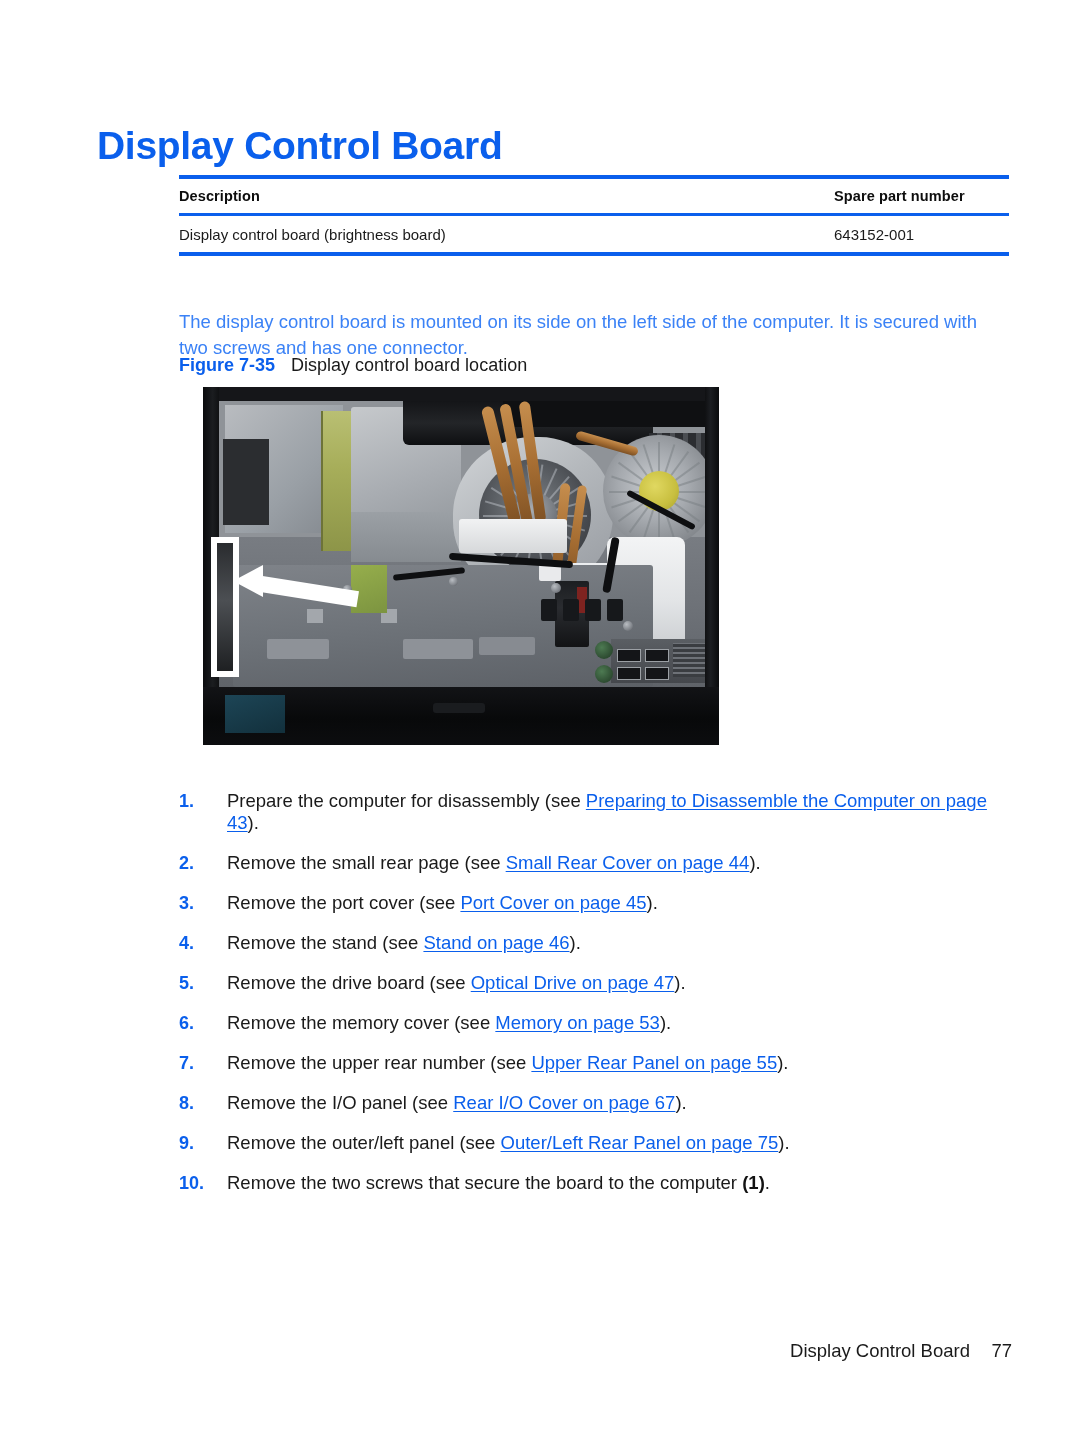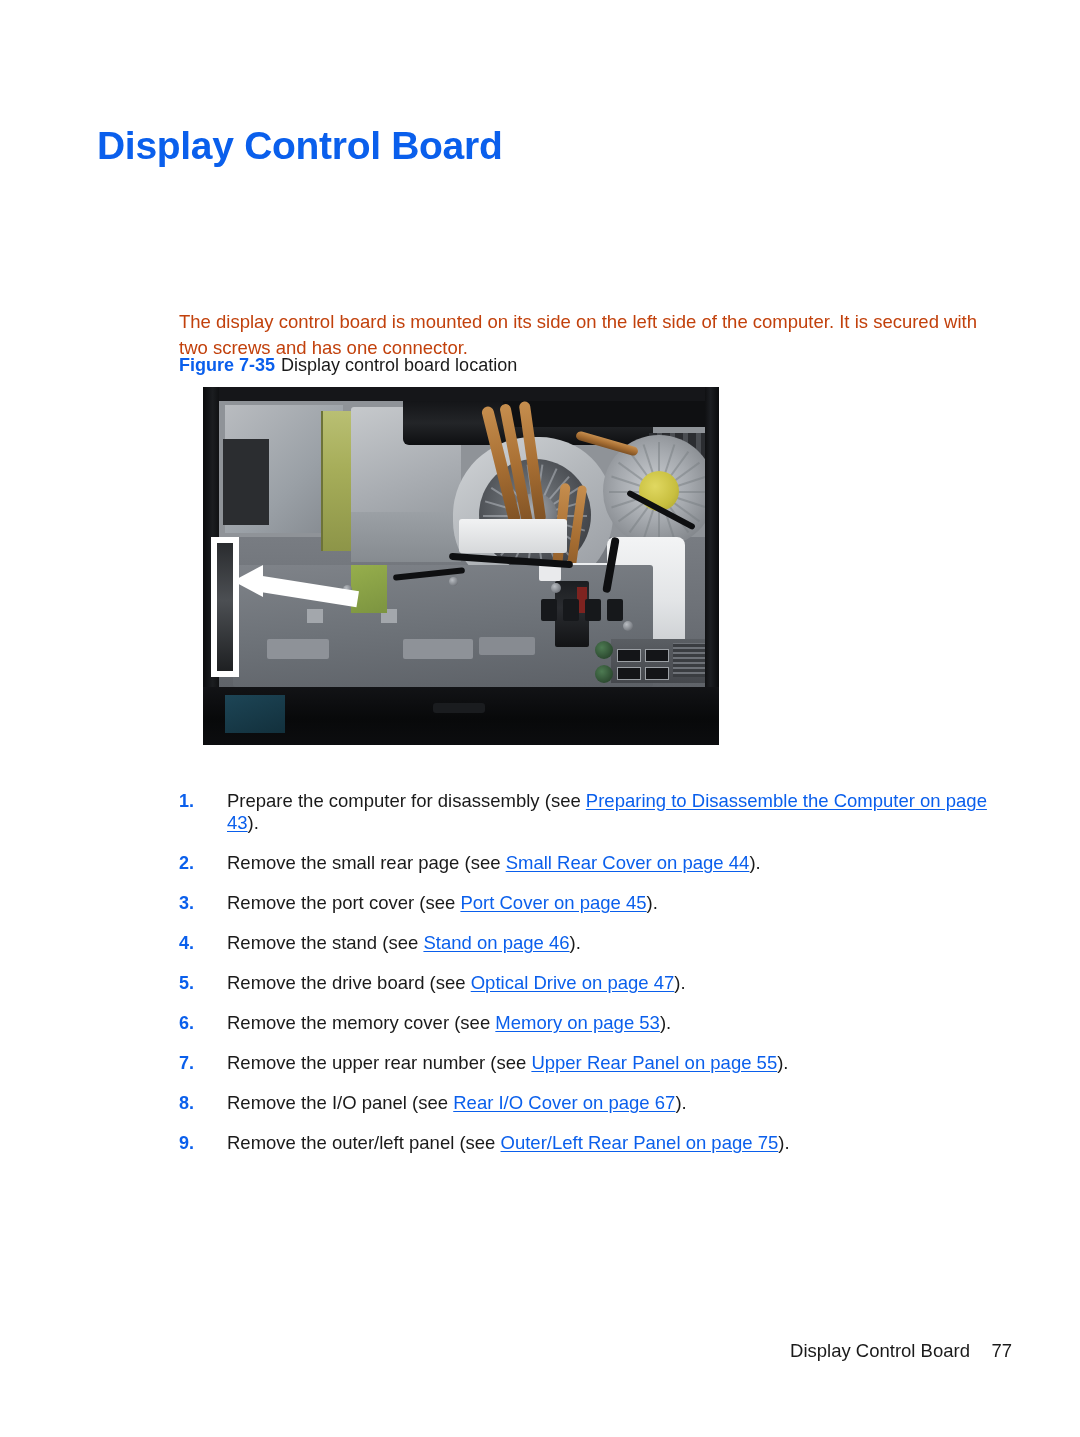--- a/index.html
+++ b/index.html
@@ -70,36 +70,36 @@
   }
 
   
   .intro-para {
     position: absolute;
     left: 179px;
     top: 290px;
     width: 818px;
     font-size: 18.5px;
     line-height: 26px;
-    color: #c2410c;
+    color: #3b82f6;
   }
 
   
   .fig-caption {
     position: absolute;
     left: 179px;
     top: 355px;
     font-size: 18px;
     color: #1a1a1a;
     white-space: nowrap;
   }
   .fig-caption .fig-label {
     font-weight: bold;
     color: #0a5fec;
-    margin-right: 6px;
+    margin-right: 16px;
   }
 
   
   .photo {
     position: absolute;
     left: 203px;
     top: 387px;
     width: 516px;
     height: 358px;
     background: #0d0e10;
@@ -379,20 +379,33 @@
     color:#1a1a1a;
   }
 </style>
 </head>
 <body>
 
 <div class="page">
 
   <h1 class="page-title">Display Control Board</h1>
 
+  <div class="spec-table">
+    <div class="rule-thick"></div>
+    <div class="trow header">
+      <div class="cell-desc">Description</div>
+      <div class="cell-spn">Spare part number</div>
+    </div>
+    <div class="rule-thin"></div>
+    <div class="trow body">
+      <div class="cell-desc">Display control board (brightness board)</div>
+      <div class="cell-spn">643152-001</div>
+    </div>
+    <div class="rule-thick"></div>
+  </div>
 
   <p class="intro-para">The display control board is mounted on its side on the left side of the computer. It is secured with two screws and has one connector.</p>
 
   <div class="fig-caption">
     <span class="fig-label">Figure 7-35</span><span>Display control board location</span>
   </div>
 
   <div class="photo">
     <div class="ph ph-plate"></div>
     <div class="ph ph-plate-2"></div>
@@ -552,20 +565,24 @@
       <span class="step-text"><span>Remove the upper rear number (see </span><a class="doclink" href="#">Upper Rear Panel on page 55</a><span>).</span></span>
     </li>
     <li class="step">
       <span class="step-num">8.</span>
       <span class="step-text"><span>Remove the I/O panel (see </span><a class="doclink" href="#">Rear I/O Cover on page 67</a><span>).</span></span>
     </li>
     <li class="step">
       <span class="step-num">9.</span>
       <span class="step-text"><span>Remove the outer/left panel (see </span><a class="doclink" href="#">Outer/Left Rear Panel on page 75</a><span>).</span></span>
     </li>
+    <li class="step">
+      <span class="step-num">10.</span>
+      <span class="step-text"><span>Remove the two screws that secure the board to the computer </span><span class="bold-ref">(1)</span><span>.</span></span>
+    </li>
   </ol>
 
   <div class="footer">
     <span class="footer-title">Display Control Board</span>
     <span class="footer-page">77</span>
   </div>
 
 </div>
 
 </body></html>

